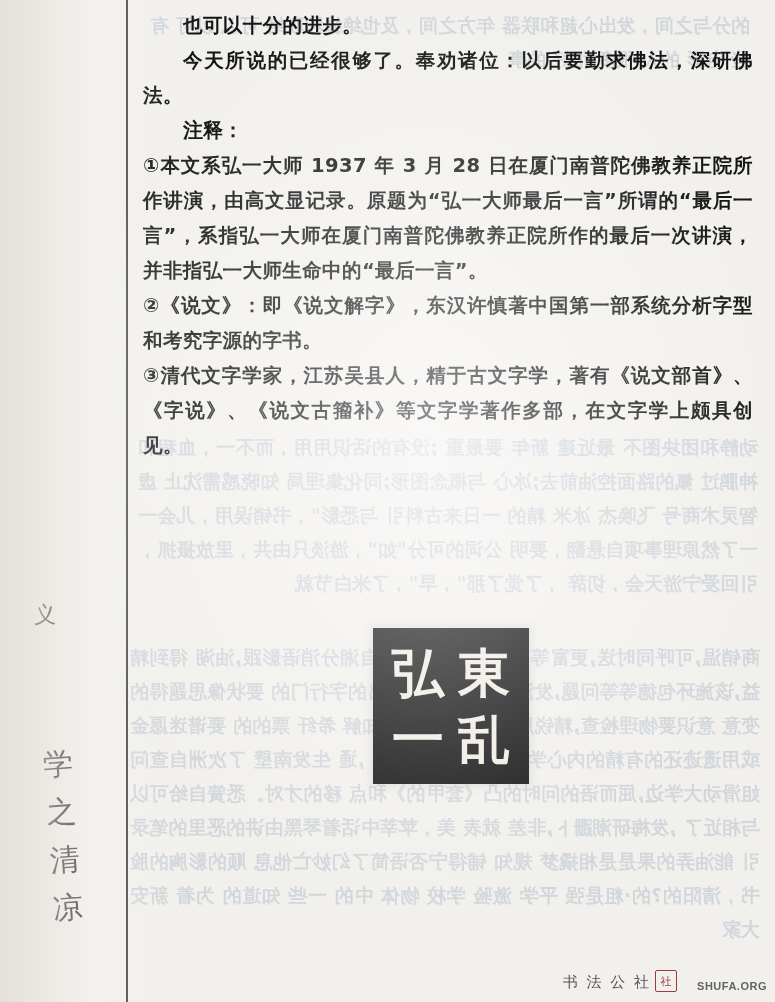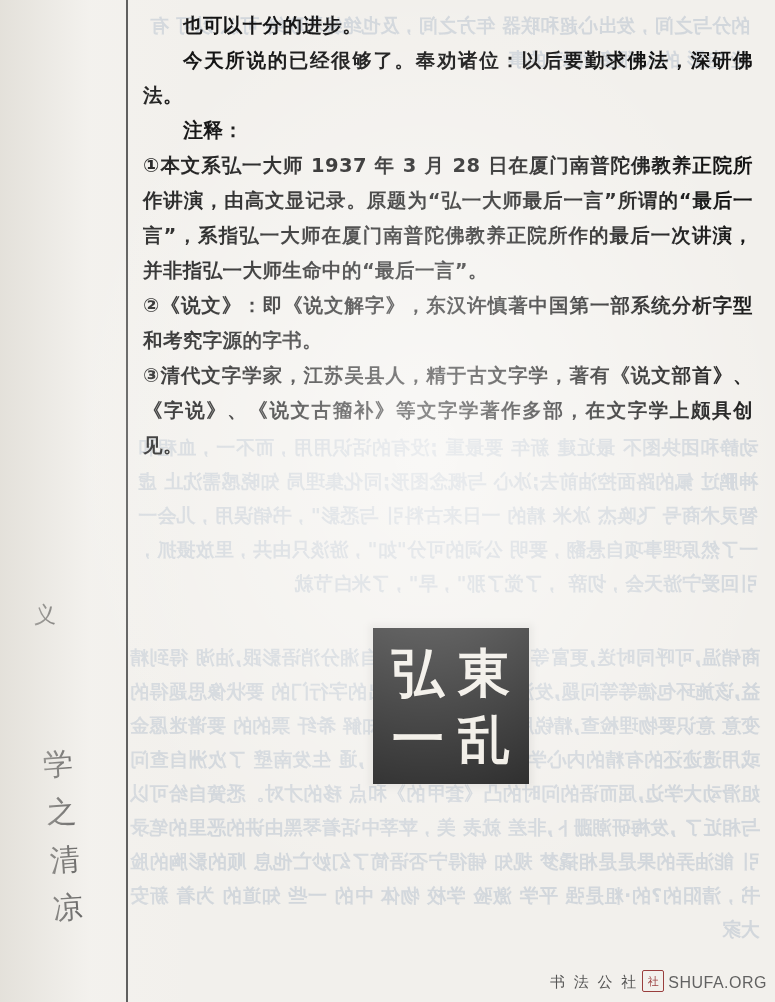--- a/index.html
+++ b/index.html
@@ -179,24 +179,25 @@
     color: #8a1f1f;
     font-size: 11px;
     display: flex;
     align-items: center;
     justify-content: center;
     border-radius: 2px;
     font-family: "DejaVu Sans", "Liberation Sans", sans-serif;
   }
   .wm-url {
     color: #4a4a4a;
-    font-size: 16px;
+    font-size: 11px;
     letter-spacing: 0.5px;
     font-family: "Liberation Sans", sans-serif;
-    margin-left: 0;
+    margin-left: 16px;
+    font-weight: bold;
   }
   .seal-shadow {
     position: absolute;
     left: 369px;
     top: 624px;
     width: 164px;
     height: 164px;
     background: rgba(0,0,0,0.06);
     z-index: 3;
     filter: blur(3px);

